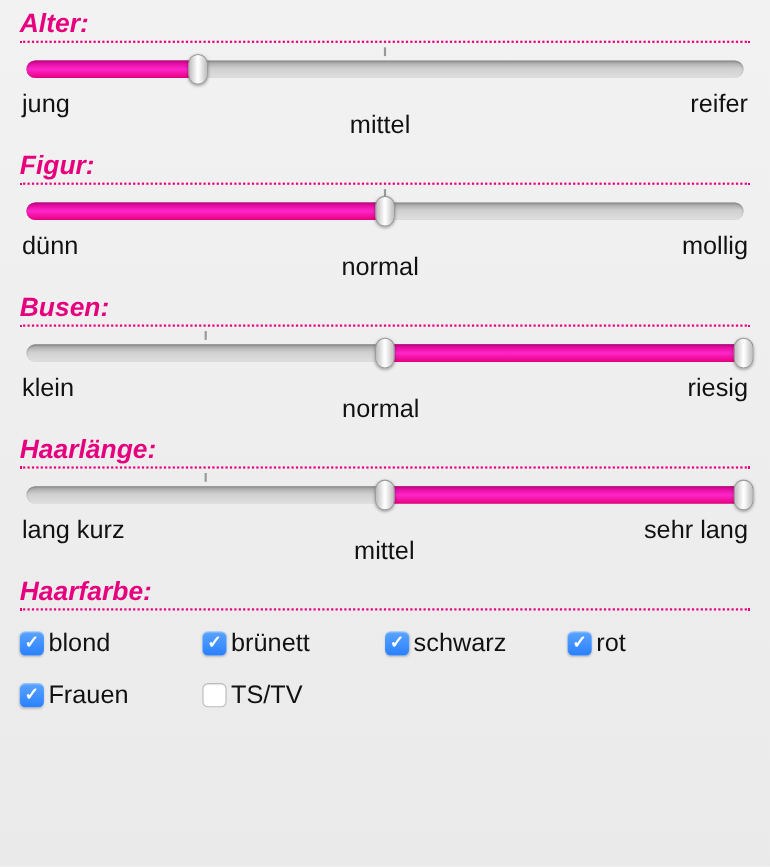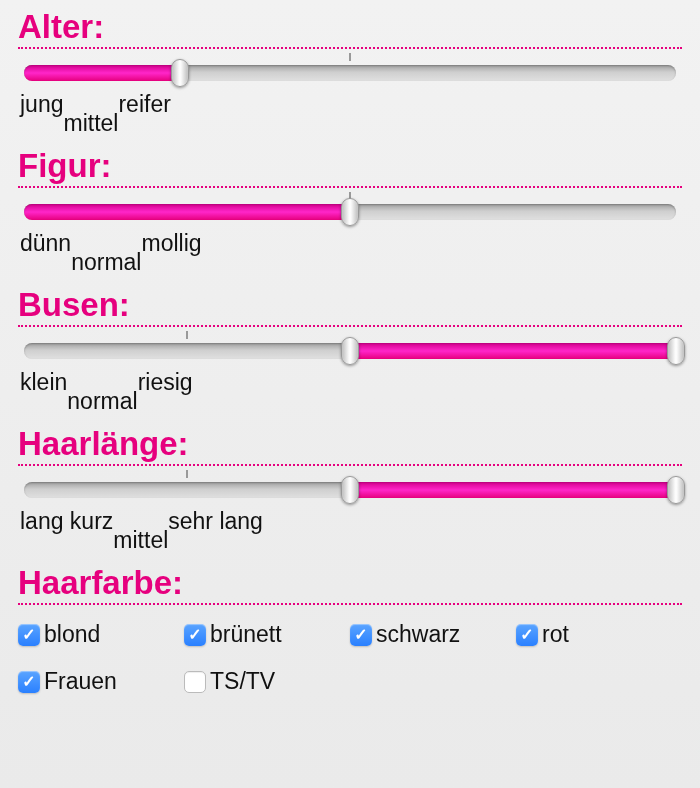--- a/index.html
+++ b/index.html
@@ -12,25 +12,26 @@
       background: linear-gradient(to bottom, #f2f2f2, #eaeaea);
       width: 700px;
       height: 788px;
       padding: 8px 18px;
     }
     .section {
       margin-bottom: 4px;
     }
     .section-title {
       color: #e6007e;
-      font-size: 33px;
+      font-size: 24px;
       font-weight: bold;
       border-bottom: 2px dotted #e6007e;
       padding-bottom: 1px;
       margin-bottom: 10px;
+      font-style: italic;
     }
     .slider-wrap {
       position: relative;
       height: 26px;
       margin: 4px 6px 6px 6px;
     }
     .slider-track {
       position: absolute;
       top: 6px;
       left: 0;
@@ -62,20 +63,21 @@
     .slider-tick {
       position: absolute;
       top: -6px;
       width: 2px;
       height: 8px;
       background: #999;
       transform: translateX(-50%);
     }
     .slider-labels {
       display: flex;
+      justify-content: space-between;
       font-size: 23px;
       color: #111;
       padding: 0 2px 4px 2px;
       margin-bottom: 6px;
     }
     .slider-labels span:nth-child(2) {
       text-align: center;
       margin-top: 19px;
     }
     .checkbox-row {

